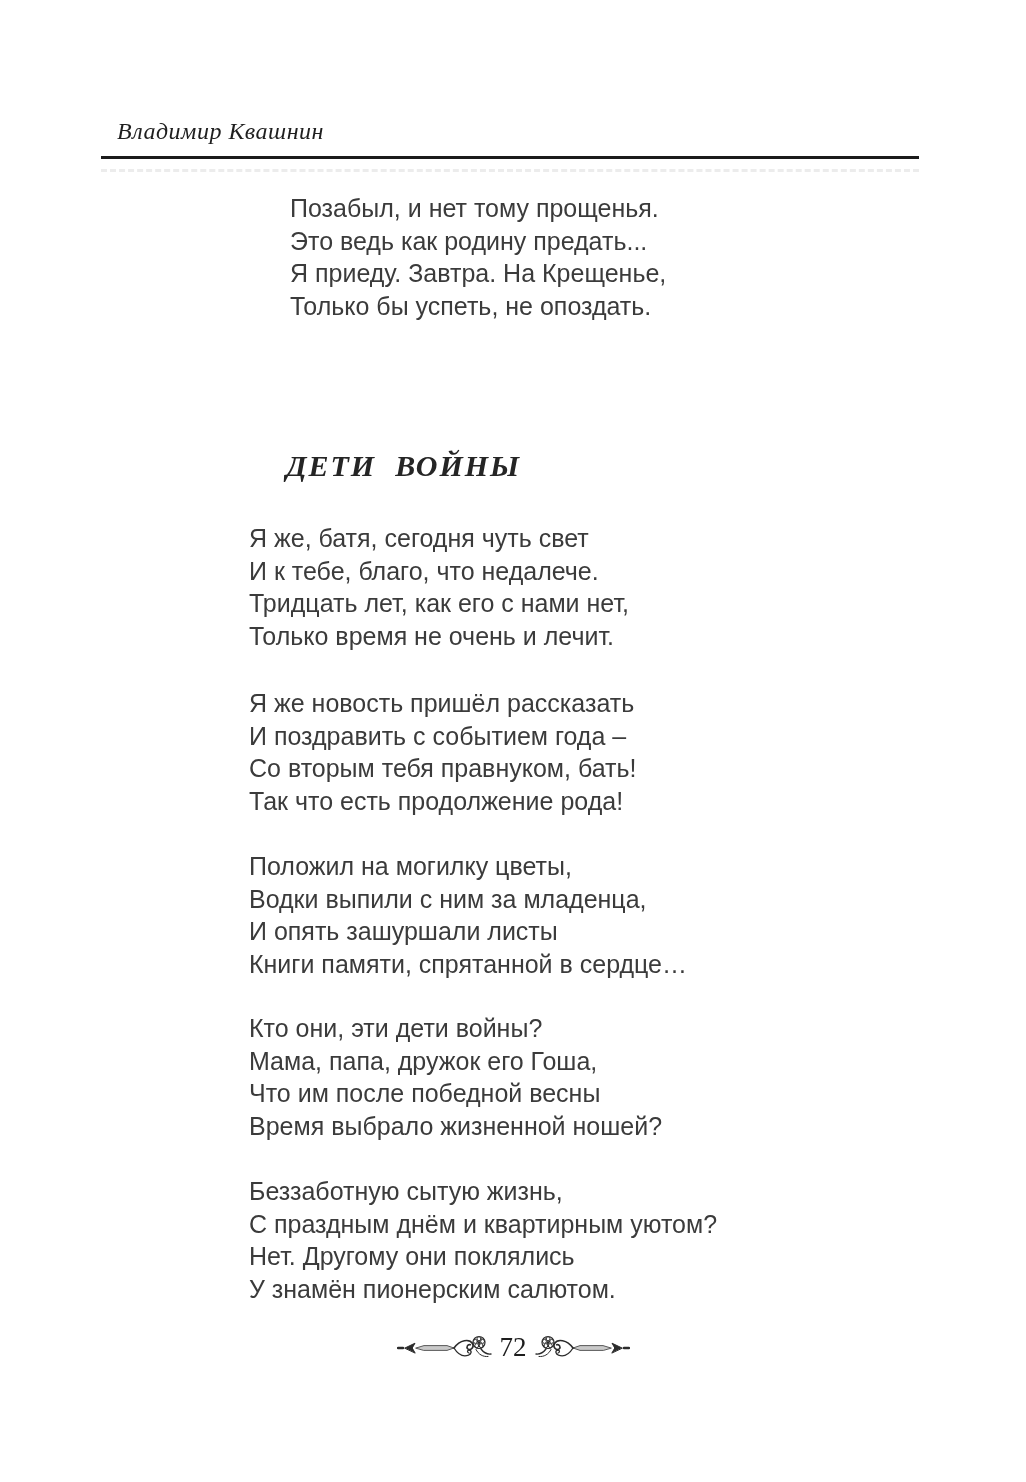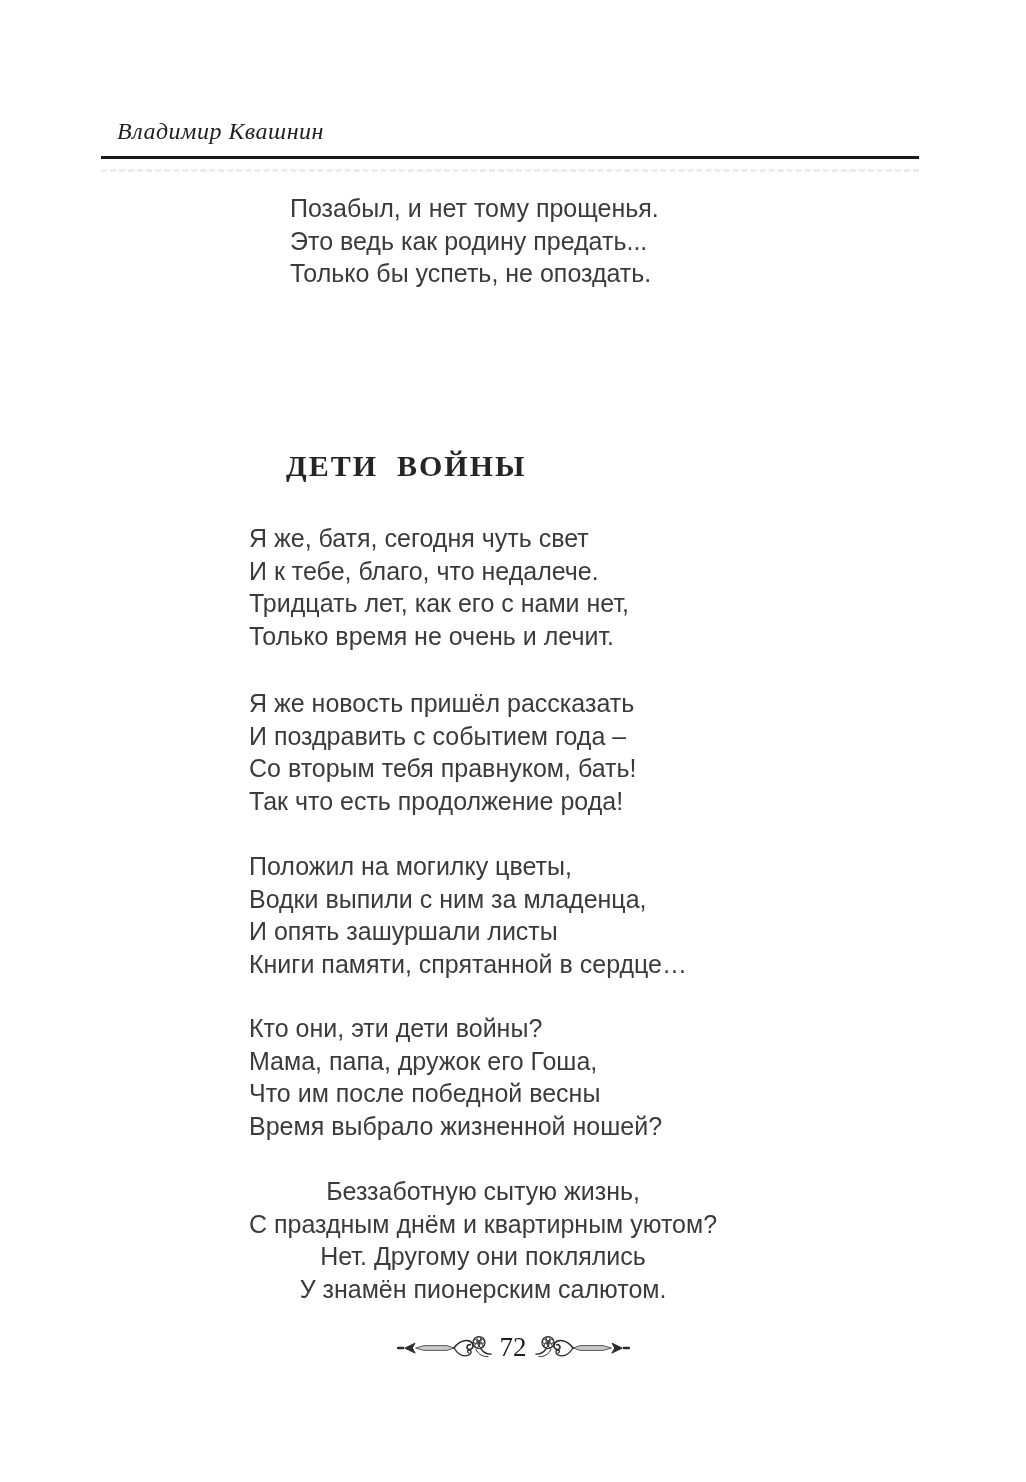--- a/index.html
+++ b/index.html
@@ -19,28 +19,28 @@
   .header-rule-echo{
     left:101px;top:169px;width:818px;height:0;
     border-top:3px dashed rgba(70,70,70,0.10);
   }
   .poem-line{
     font-size:25px;line-height:32.5px;white-space:pre;color:#3b3b3b;
   }
   .intro{left:249px;top:192px;margin-left:41px;}
   .poem-title{
     left:286px;top:449px;
-    font-family:"Liberation Serif",serif;font-weight:600;
+    font-family:"Liberation Serif",serif;font-style:italic;font-weight:600;
     font-size:30px;color:#252525;letter-spacing:2px;white-space:pre;
   }
   .stanza-1{left:249px;top:522px;}
   .stanza-2{left:249px;top:687px;}
   .stanza-3{left:249px;top:850px;}
   .stanza-4{left:249px;top:1012px;}
-  .stanza-5{left:249px;top:1175px;text-align:center;}
+  .stanza-5{left:249px;top:1175px;}
   .footer{
     left:0;top:1330px;width:1026px;
     display:flex;justify-content:center;align-items:center;gap:7px;
   }
   .page-number{
     font-family:"Liberation Serif",serif;font-size:27px;color:#1d1d1d;
     line-height:1;padding-bottom:2px;
   }
   .flourish{display:inline-block;width:96px;height:36px;}
   .flourish.mirror{transform:scaleX(-1);}
@@ -48,20 +48,21 @@
 </head>
 <body>
 
 <div class="abs author">Владимир Квашнин</div>
 <div class="abs header-rule"></div>
 <div class="abs header-rule-echo"></div>
 
 <div class="abs intro">
   <div class="poem-line">Позабыл, и нет тому прощенья.</div>
   <div class="poem-line">Это ведь как родину предать...</div>
+  <div class="poem-line">Я приеду. Завтра. На Крещенье,</div>
   <div class="poem-line">Только бы успеть, не опоздать.</div>
 </div>
 
 <div class="abs poem-title">ДЕТИ  ВОЙНЫ</div>
 
 <div class="abs stanza-1">
   <div class="poem-line">Я же, батя, сегодня чуть свет</div>
   <div class="poem-line">И к тебе, благо, что недалече.</div>
   <div class="poem-line">Тридцать лет, как его с нами нет,</div>
   <div class="poem-line">Только время не очень и лечит.</div>

